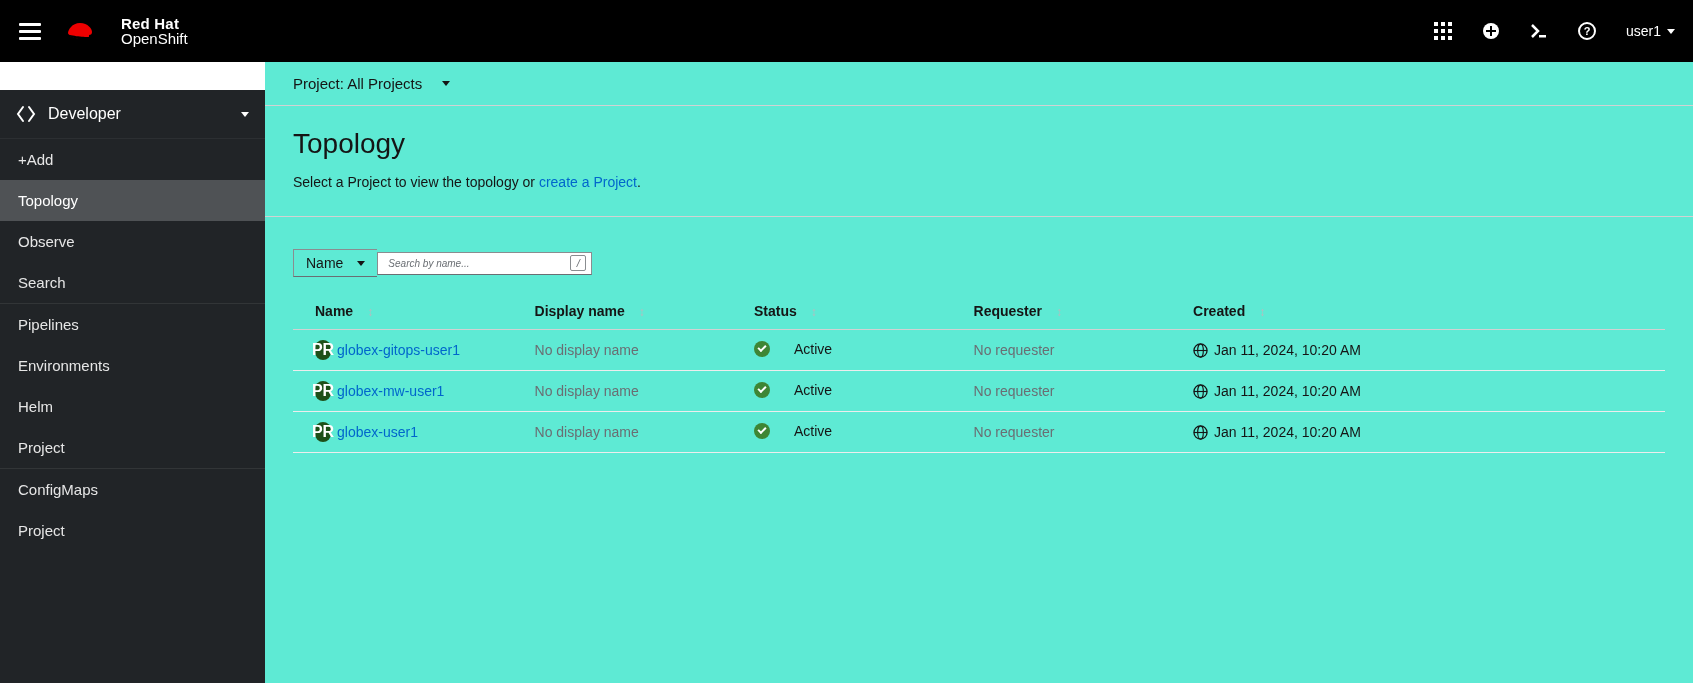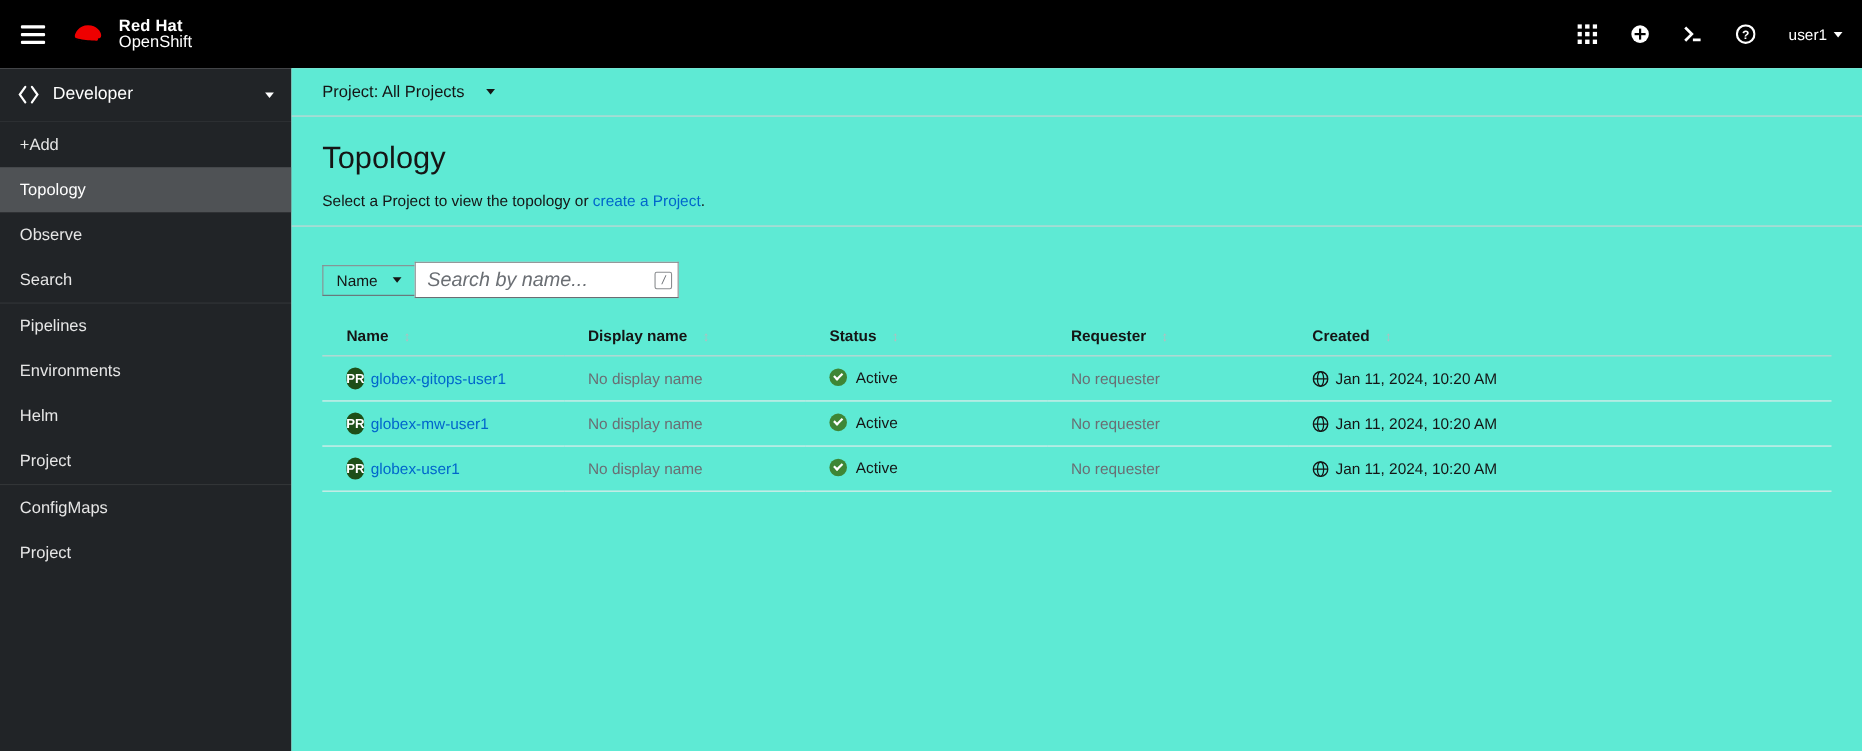--- a/index.html
+++ b/index.html
@@ -2,77 +2,77 @@
 <html><head>
   <meta charset="utf-8">
   <style>
     * { margin:0; padding:0; box-sizing:border-box; }
     body { font-family:"RedHatText","Helvetica Neue",Arial,sans-serif; font-size:14px; color:#151515; background:#fff; }
 
     
     .masthead { height:62px; background:#000; display:flex; align-items:center; color:#fff; padding:0 18px 0 16px; }
     .hamburger { width:28px; height:28px; display:flex; flex-direction:column; justify-content:center; align-items:center; cursor:pointer; margin-right:20px;}
     .hamburger span { display:block; width:22px; height:3px; background:#fff; margin:2px 0; border-radius:1px;}
-    .logo { display:flex; align-items:center; gap:12px; }
+    .logo { display:flex; align-items:center; gap:25px; }
     .logo-hat { width:32px; height:24px; }
     .logo-txt { display:flex; flex-direction:column; line-height:1; font-weight:600; }
     .logo-top { font-size:15px; font-weight:700; letter-spacing:.2px;}
     .logo-bot { font-size:15px; font-weight:400; }
     .mast-right { margin-left:auto; display:flex; align-items:center; gap:30px; }
     .mast-icon { width:18px; height:18px; fill:#fff; display:block;}
     .user-menu { display:flex; align-items:center; gap:6px; font-size:14px; cursor:pointer;}
     .caret { width:0; height:0; border-left:4px solid transparent; border-right:4px solid transparent; border-top:5px solid #fff; display:inline-block;}
     .caret-dk { border-top-color:#151515; }
 
     
     .shell { display:flex; height:calc(100vh - 62px); }
-    .sidebar { width:265px; background:#212427; color:#fff; flex:none; overflow:auto;}
+    .sidebar { width:265px; background:#212427; color:#fff; flex:none; overflow:auto;margin-top:28px;}
     .main { flex:1; background:#5eead4; overflow:auto;}
 
     
     .perspective { display:flex; align-items:center; padding:14px 16px 14px 16px; font-size:16px; cursor:pointer; position:relative; border-bottom:1px solid rgba(255,255,255,.05);}
     .persp-icon { width:20px; height:20px; fill:#fff; margin-right:12px;}
     .persp-caret { margin-left:auto; }
     .nav-item { display:block; padding:12px 18px; font-size:15px; color:#e6e6e6; cursor:pointer; }
     .nav-item.active { background:#4f5255; color:#fff; }
     .nav-divider { height:1px; background:rgba(255,255,255,.08); margin:0; }
 
     
     .proj-bar { padding:13px 28px; border-bottom:1px solid #d2d2d2; font-size:15px; display:flex; align-items:center; gap:14px;}
     .proj-bar .caret-dk { margin-left:6px; }
 
     
     .pg-head { padding:22px 28px 8px; }
     .pg-title { font-size:28px; font-weight:400; margin-bottom:14px;}
-    .pg-desc { font-size:14px; color:#151515; margin-bottom:15px;}
+    .pg-desc { font-size:14px; color:#151515; margin-bottom:26px;}
     .pg-desc a { color:#0066cc; text-decoration:none; }
     .pg-divider { height:1px; background:#d2d2d2; margin-left:-28px; margin-right:-28px;}
 
     
     .filter-bar { display:flex; align-items:center; padding:24px 28px 6px; gap:0;}
     .filter-dd { display:flex; align-items:center; border:1px solid #8a8d90; border-bottom-color:#6a6e73; border-right:none; padding:5px 12px; font-size:14px; cursor:pointer; gap:14px;}
     .filter-input-wrap { position:relative; }
-    .filter-input { width:240px; border:1px solid #8a8d90; border-bottom:1px solid #6a6e73; padding:5px 28px 5px 10px; font-size:18px; outline:none;}
+    .filter-input { width:215px; border:1px solid #8a8d90; border-bottom:1px solid #6a6e73; padding:5px 28px 5px 10px; font-size:10px; outline:none;}
     .filter-input::placeholder { color:#6a6e73; font-style:italic;}
     .key-badge { position:absolute; right:6px; top:50%; transform:translateY(-50%); border:1px solid #8a8d90; border-radius:2px; width:16px; height:16px; font-size:11px; line-height:14px; text-align:center; color:#6a6e73; font-style:italic;}
 
     
     .tbl { width:calc(100% - 56px); margin:10px 28px 0; border-collapse:collapse; font-size:14px;}
     .tbl th { text-align:left; font-weight:600; padding:10px 8px 10px 22px; border-bottom:1px solid #d2d2d2; font-size:14px; color:#151515;}
     .tbl th:first-child { padding-left:22px; }
     .tbl td { padding:10px 8px 10px 22px; border-bottom:1px solid #ededed; vertical-align:middle;}
     .tbl td:first-child { padding-left:22px; }
     .sort-ic { display:inline-block; margin-left:14px; color:#b8bbbe; font-size:12px; position:relative;}
     .sort-ic::before { content:"↕"; }
 
-    .badge-pr { display:inline-flex; align-items:center; justify-content:center; width:16px; height:20px; background:#1e4f18; color:#fff; border-radius:10px; font-size:12px; font-weight:600; margin-right:6px; vertical-align:middle;}
+    .badge-pr { display:inline-flex; align-items:center; justify-content:center; width:16px; height:20px; background:#1e4f18; color:#fff; border-radius:10px; font-size:16px; font-weight:600; margin-right:6px; vertical-align:middle;}
     .proj-link { color:#0066cc; text-decoration:none; vertical-align:middle;}
     .muted { color:#6a6e73; }
 
-    .status-wrap { display:inline-flex; align-items:center; gap:8px;}
+    .status-wrap { display:inline-flex; align-items:center; gap:24px;}
     .status-dot { width:16px; height:16px; border-radius:50%; background:#3e8635; position:relative;}
     .status-dot::after { content:""; position:absolute; left:4px; top:4.5px; width:6px; height:3px; border-left:2px solid #fff; border-bottom:2px solid #fff; transform:rotate(-45deg);}
 
     .globe { width:15px; height:15px; vertical-align:middle; margin-right:6px; fill:#151515;}
 
     .col-name { width:16%; }
     .col-disp { width:16%; }
     .col-status { width:16%; }
     .col-req { width:16%; }
     .col-created { width:auto; }

